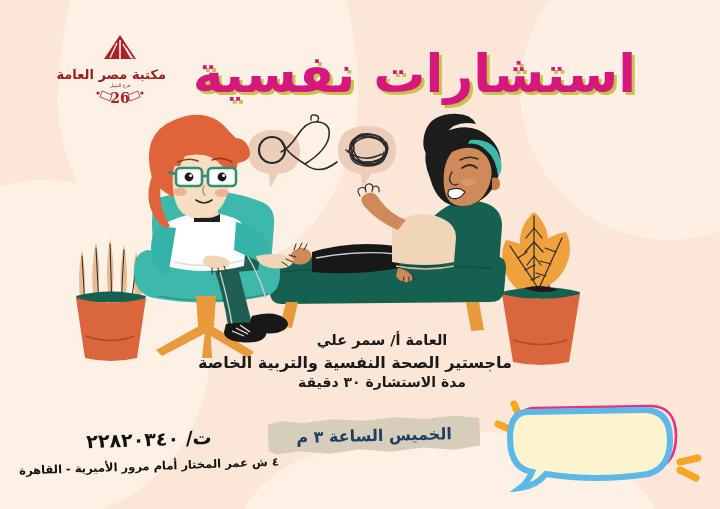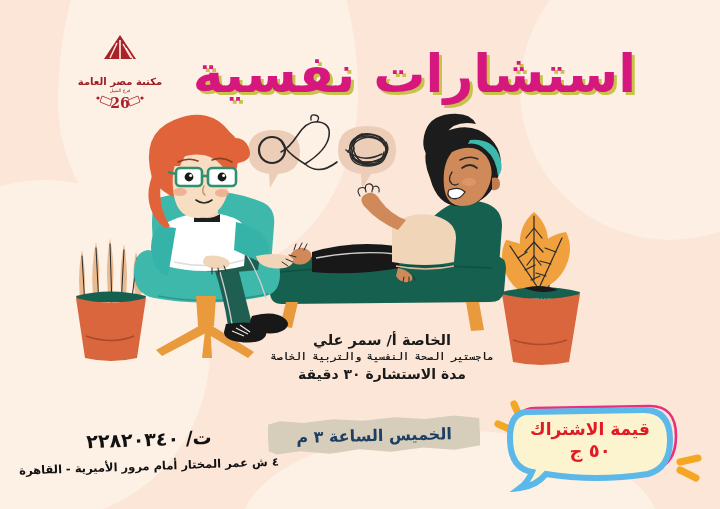--- a/index.html
+++ b/index.html
@@ -48,25 +48,25 @@
 
   
   #logo {
     position: absolute;
     left: 74px; top: 32px;
     width: 92px; height: 84px;
     text-align: center;
   }
   #logo .mark { display: block; }
   #logo .logo-name {
-    font-size: 10px;
+    font-size: 13px;
     color: #9e1b22;
     font-weight: bold;
     letter-spacing: -0.2px;
-    margin-top: 10px;
+    margin-top: 1px;
     white-space: nowrap;
   }
   #logo .logo-sub {
     font-size: 4.6px;
     color: #9e1b22;
     margin-top: 1px;
     white-space: nowrap;
   }
 
   
@@ -95,21 +95,21 @@
     text-align: center;
     direction: rtl;
     color: #1a1a1a;
   }
   #info-block .line {
     font-size: 14.5px;
     font-weight: bold;
     line-height: 1.45;
     white-space: nowrap;
   }
-  #info-block .line.small { font-size: 10px; font-family: Liberation Mono, monospace; }
+  #info-block .line.small { font-size: 16px; }
   #info-block .duration {
     font-size: 14px;
     font-weight: bold;
   }
 
   
   #day-banner {
     position: absolute;
     left: 268px; top: 415px;
     width: 212px; height: 40px;
@@ -404,21 +404,21 @@
 
       <ellipse cx="180" cy="192" rx="7" ry="4" fill="#eba88a" opacity="0.8"></ellipse>
       <ellipse cx="222" cy="193" rx="7" ry="4" fill="#eba88a" opacity="0.8"></ellipse>
 
       <path d="M204 186 q-3 6 1 9" fill="none" stroke="#c98f66" stroke-width="1.4" stroke-linecap="round"></path>
       <path d="M196 200 q8 6 16 0" fill="none" stroke="#2a2a2a" stroke-width="1.6" stroke-linecap="round"></path>
     </g>
   </svg>
 
   <div id="info-block">
-    <div class="line">الخاصة أ/ سمر علي</div>
+    <div class="line">العامة أ/ سمر علي</div>
     <div class="line small">ماجستير الصحة النفسية والتربية الخاصة</div>
     <div class="duration">مدة الاستشارة ٣٠ دقيقة</div>
   </div>
 
   <div id="day-banner">
     <div class="paper"></div>
     <div class="day-text">الخميس الساعة ٣ م</div>
   </div>
 
   <div id="price-badge">
@@ -428,24 +428,20 @@
         <path d="M30 8 L38 26"></path>
         <path d="M14 28 L32 36"></path>
         <path d="M196 66 L214 62"></path>
         <path d="M196 74 L212 82"></path>
       </g>
 
       <path d="M44 16 q-18 0 -18 26 q0 30 22 34 q-4 10 -12 16 q16 -2 26 -14 q50 8 102 0 q22 -6 22 -34 q0 -30 -26 -30 Z" fill="none" stroke="#e8307f" stroke-width="2.6" transform="translate(6,-4)"></path>
 
       <path d="M44 16 q-18 0 -18 26 q0 30 22 34 q-4 10 -12 16 q16 -2 26 -14 q50 8 102 0 q22 -6 22 -34 q0 -30 -26 -30 Z" fill="#fbf4cf" stroke="#5bb8e8" stroke-width="6"></path>
     </svg>
-    <div class="price-text">
-      <span>قيمة الاشتراك</span>
-      <span class="price-amount">٥٠ ج</span>
-    </div>
   </div>
 
   <div id="contact">
     <div class="phone">ت/ ٢٢٨٢٠٣٤٠</div>
     <div class="address">٤ ش عمر المختار أمام مرور الأميرية - القاهرة</div>
   </div>
 
 </div>
 
 </body></html>

